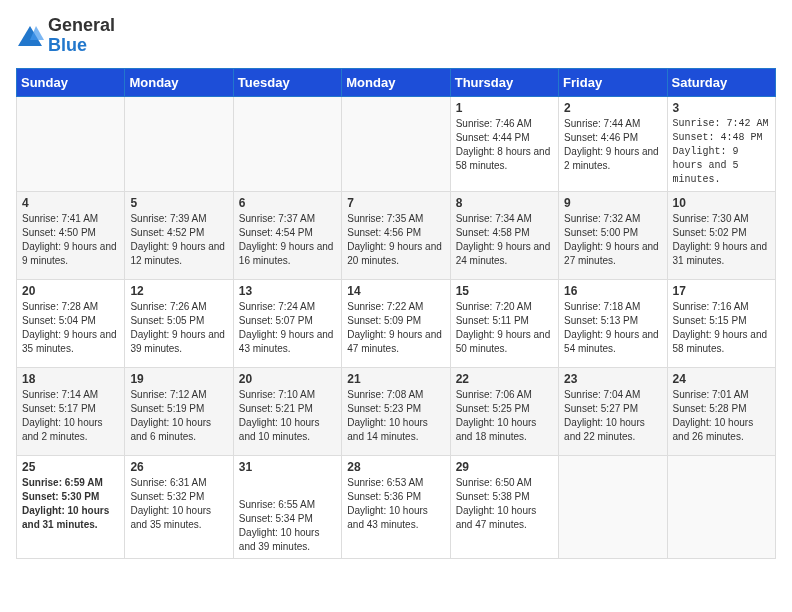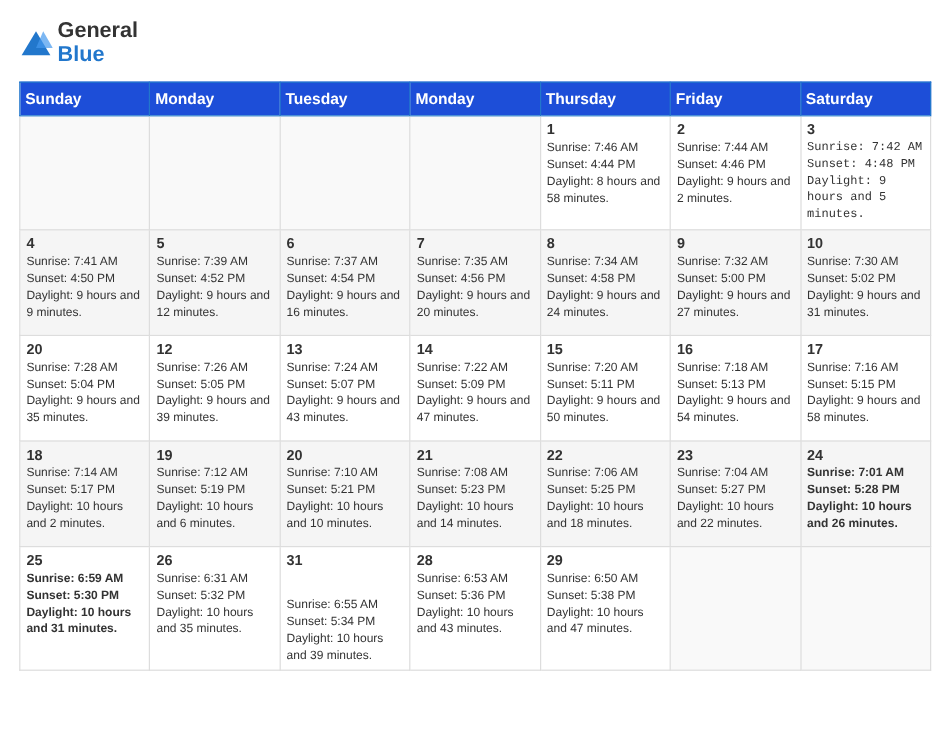--- a/index.html
+++ b/index.html
@@ -275,21 +275,21 @@
 Daylight: 10 hours and 18 minutes.</div>
         </td>
         <td>
           <div class="day-number">23</div>
           <div class="day-info" style="white-space: pre-line;">Sunrise: 7:04 AM
 Sunset: 5:27 PM
 Daylight: 10 hours and 22 minutes.</div>
         </td>
         <td>
           <div class="day-number">24</div>
-          <div class="day-info" style="white-space: pre-line; font-weight: bold;">Sunrise: 7:01 AM
+          <div class="day-info" style="white-space: pre-line;">Sunrise: 7:01 AM
 Sunset: 5:28 PM
 Daylight: 10 hours and 26 minutes.</div>
         </td>
       </tr>
       <tr>
         <td>
           <div class="day-number">25</div>
           <div class="day-info" style="white-space: pre-line; font-weight: bold;">Sunrise: 6:59 AM
 Sunset: 5:30 PM
 Daylight: 10 hours and 31 minutes.</div>

